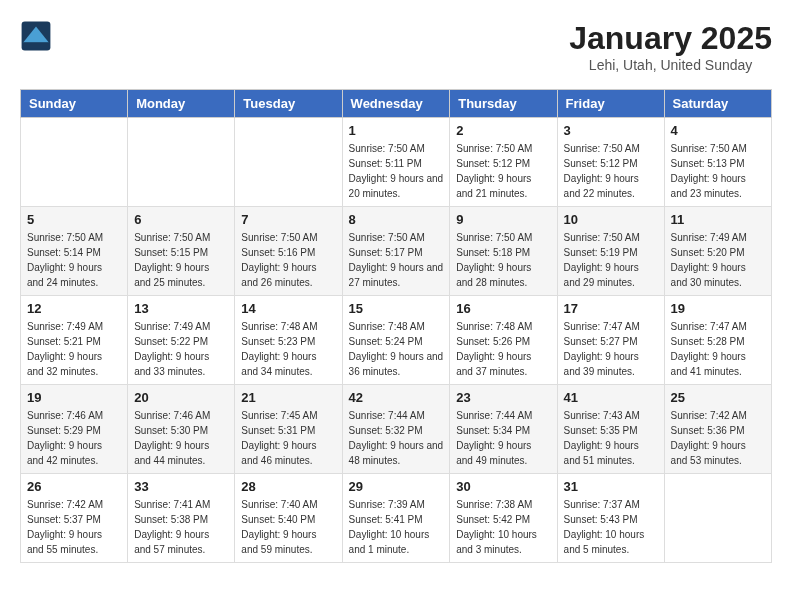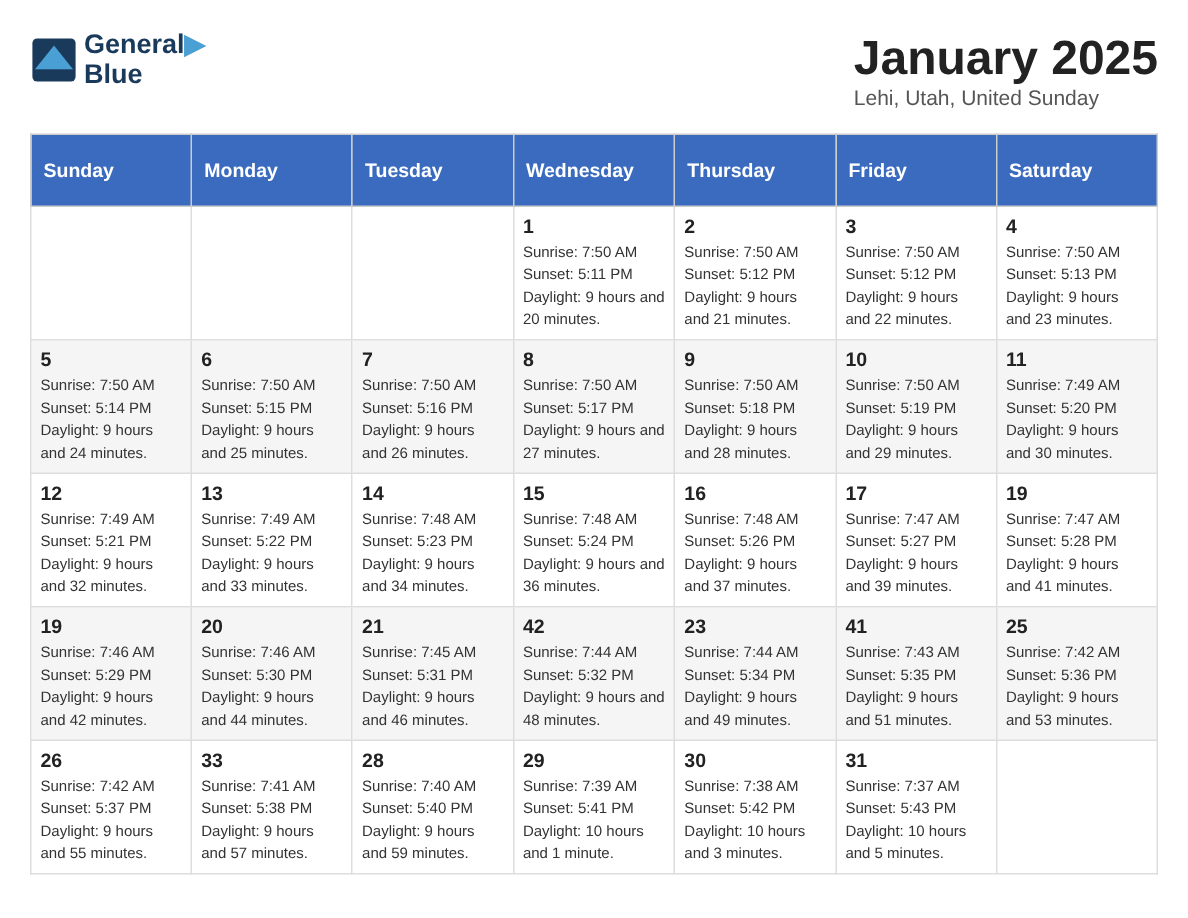--- a/index.html
+++ b/index.html
@@ -28,41 +28,41 @@
     }
     .logo-text span {
       color: #4a9fd4;
     }
     .logo-icon {
       width: 32px;
       height: 32px;
       margin-right: 4px;
     }
     .title-block {
-      text-align: left;
+      text-align: center;
     }
     .calendar-title {
       font-size: 32px;
       font-weight: bold;
       color: #222;
     }
     .calendar-subtitle {
       font-size: 14px;
       color: #555;
     }
     table {
       width: 100%;
       border-collapse: collapse;
       font-size: 11px;
     }
     thead tr th {
       background-color: #3a6bbf;
       color: #fff;
       text-align: left;
-      padding: 16px 8px;
+      padding: 6px 8px;
       font-size: 13px;
       font-weight: bold;
       border: 1px solid #ccc;
     }
     tbody tr td {
       vertical-align: top;
       padding: 5px 6px;
       border: 1px solid #ddd;
       width: 108px;
       min-height: 80px;
@@ -92,24 +92,20 @@
 </head>
 <body>
 
 <div class="header">
   <div class="logo">
     <svg class="logo-icon" viewBox="0 0 40 40">
       <rect x="2" y="2" width="36" height="36" rx="4" fill="#1a3a5c"></rect>
       <polygon points="20,8 36,28 4,28" fill="#4a9fd4"></polygon>
       <rect x="4" y="28" width="32" height="8" fill="#1a3a5c"></rect>
     </svg>
-    <div class="logo-text">
-      <div>General<span>▶</span></div>
-      <div>Blue</div>
-    </div>
   </div>
   <div class="title-block">
     <div class="calendar-title">January 2025</div>
     <div class="calendar-subtitle">Lehi, Utah, United Sunday</div>
   </div>
 </div>
 
 <table>
   <thead>
     <tr>

